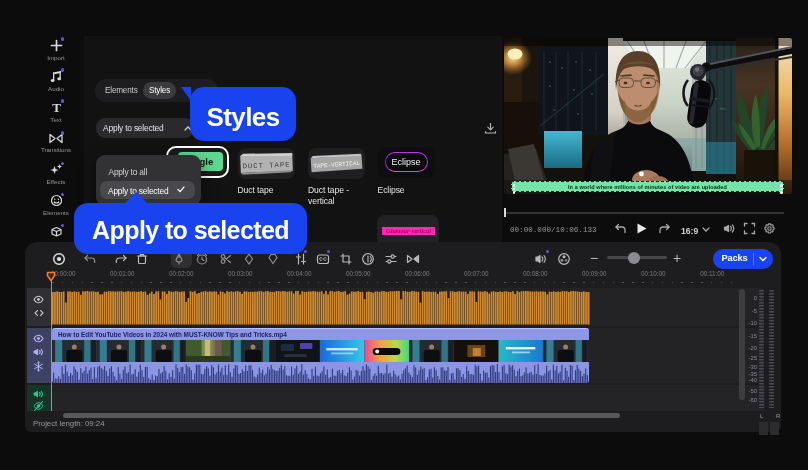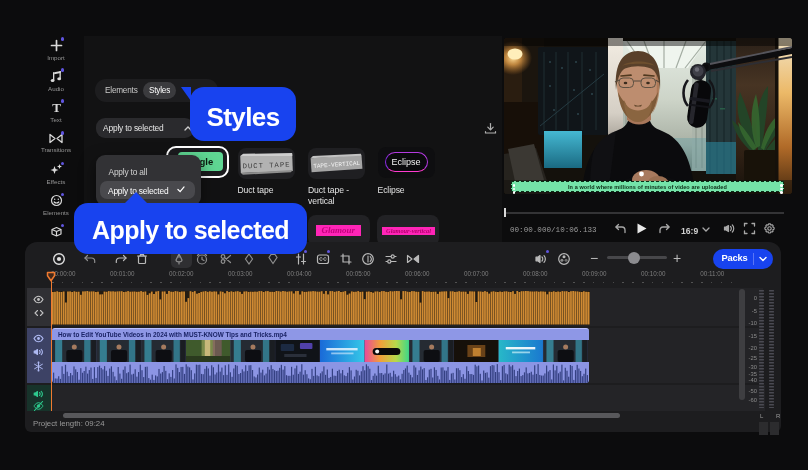--- a/index.html
+++ b/index.html
@@ -253,23 +253,20 @@
           </g>
         </svg>
     </div>
     <div class="sthumb" style="left:293.5px;top:111px;background:#0e0e10">
       <div class="abs" style="left:7px;top:5px;width:43px;height:20px;border-radius:10px;background:#0a0a0c;border:1.2px solid #b43ae0;border-bottom-color:#ff3bcf;border-left-color:#8a2be2;color:#f2f2f2;font-size:9px;text-align:center;line-height:18px">Eclipse</div>
     </div>
     <div class="slabel" style="left:153.5px;top:149px">Duct tape</div>
     <div class="slabel" style="left:224px;top:149px;line-height:11px">Duct tape -<br>vertical</div>
     <div class="slabel" style="left:293.5px;top:149px">Eclipse</div>
 
-    <div class="sthumb" style="left:223.7px;top:178.5px;width:62px;background:#222225">
-      <div class="abs" style="left:8px;top:10px;width:45px;height:11px;background:#ff25b7;color:#c4007e;font-size:9px;font-style:italic;font-family:'Liberation Serif',serif;font-weight:bold;text-align:center;line-height:11px">Glamour</div>
-    </div>
     <div class="sthumb" style="left:293px;top:178.5px;width:62px;background:#222225">
       <div class="abs" style="left:5px;top:12px;width:53px;height:8px;background:#ff25b7;color:#b4006e;font-size:6.3px;font-style:italic;font-family:'Liberation Serif',serif;font-weight:bold;text-align:center;line-height:8px">Glamour-vertical</div>
     </div>
   </div>
 
   <div id="menu">
     <div class="it1">Apply to all</div>
     <div class="hl">
         <span>Apply to selected</span>
       <svg class="abs" style="left:77px;top:5px" width="8" height="7" viewBox="0 0 9 8">

